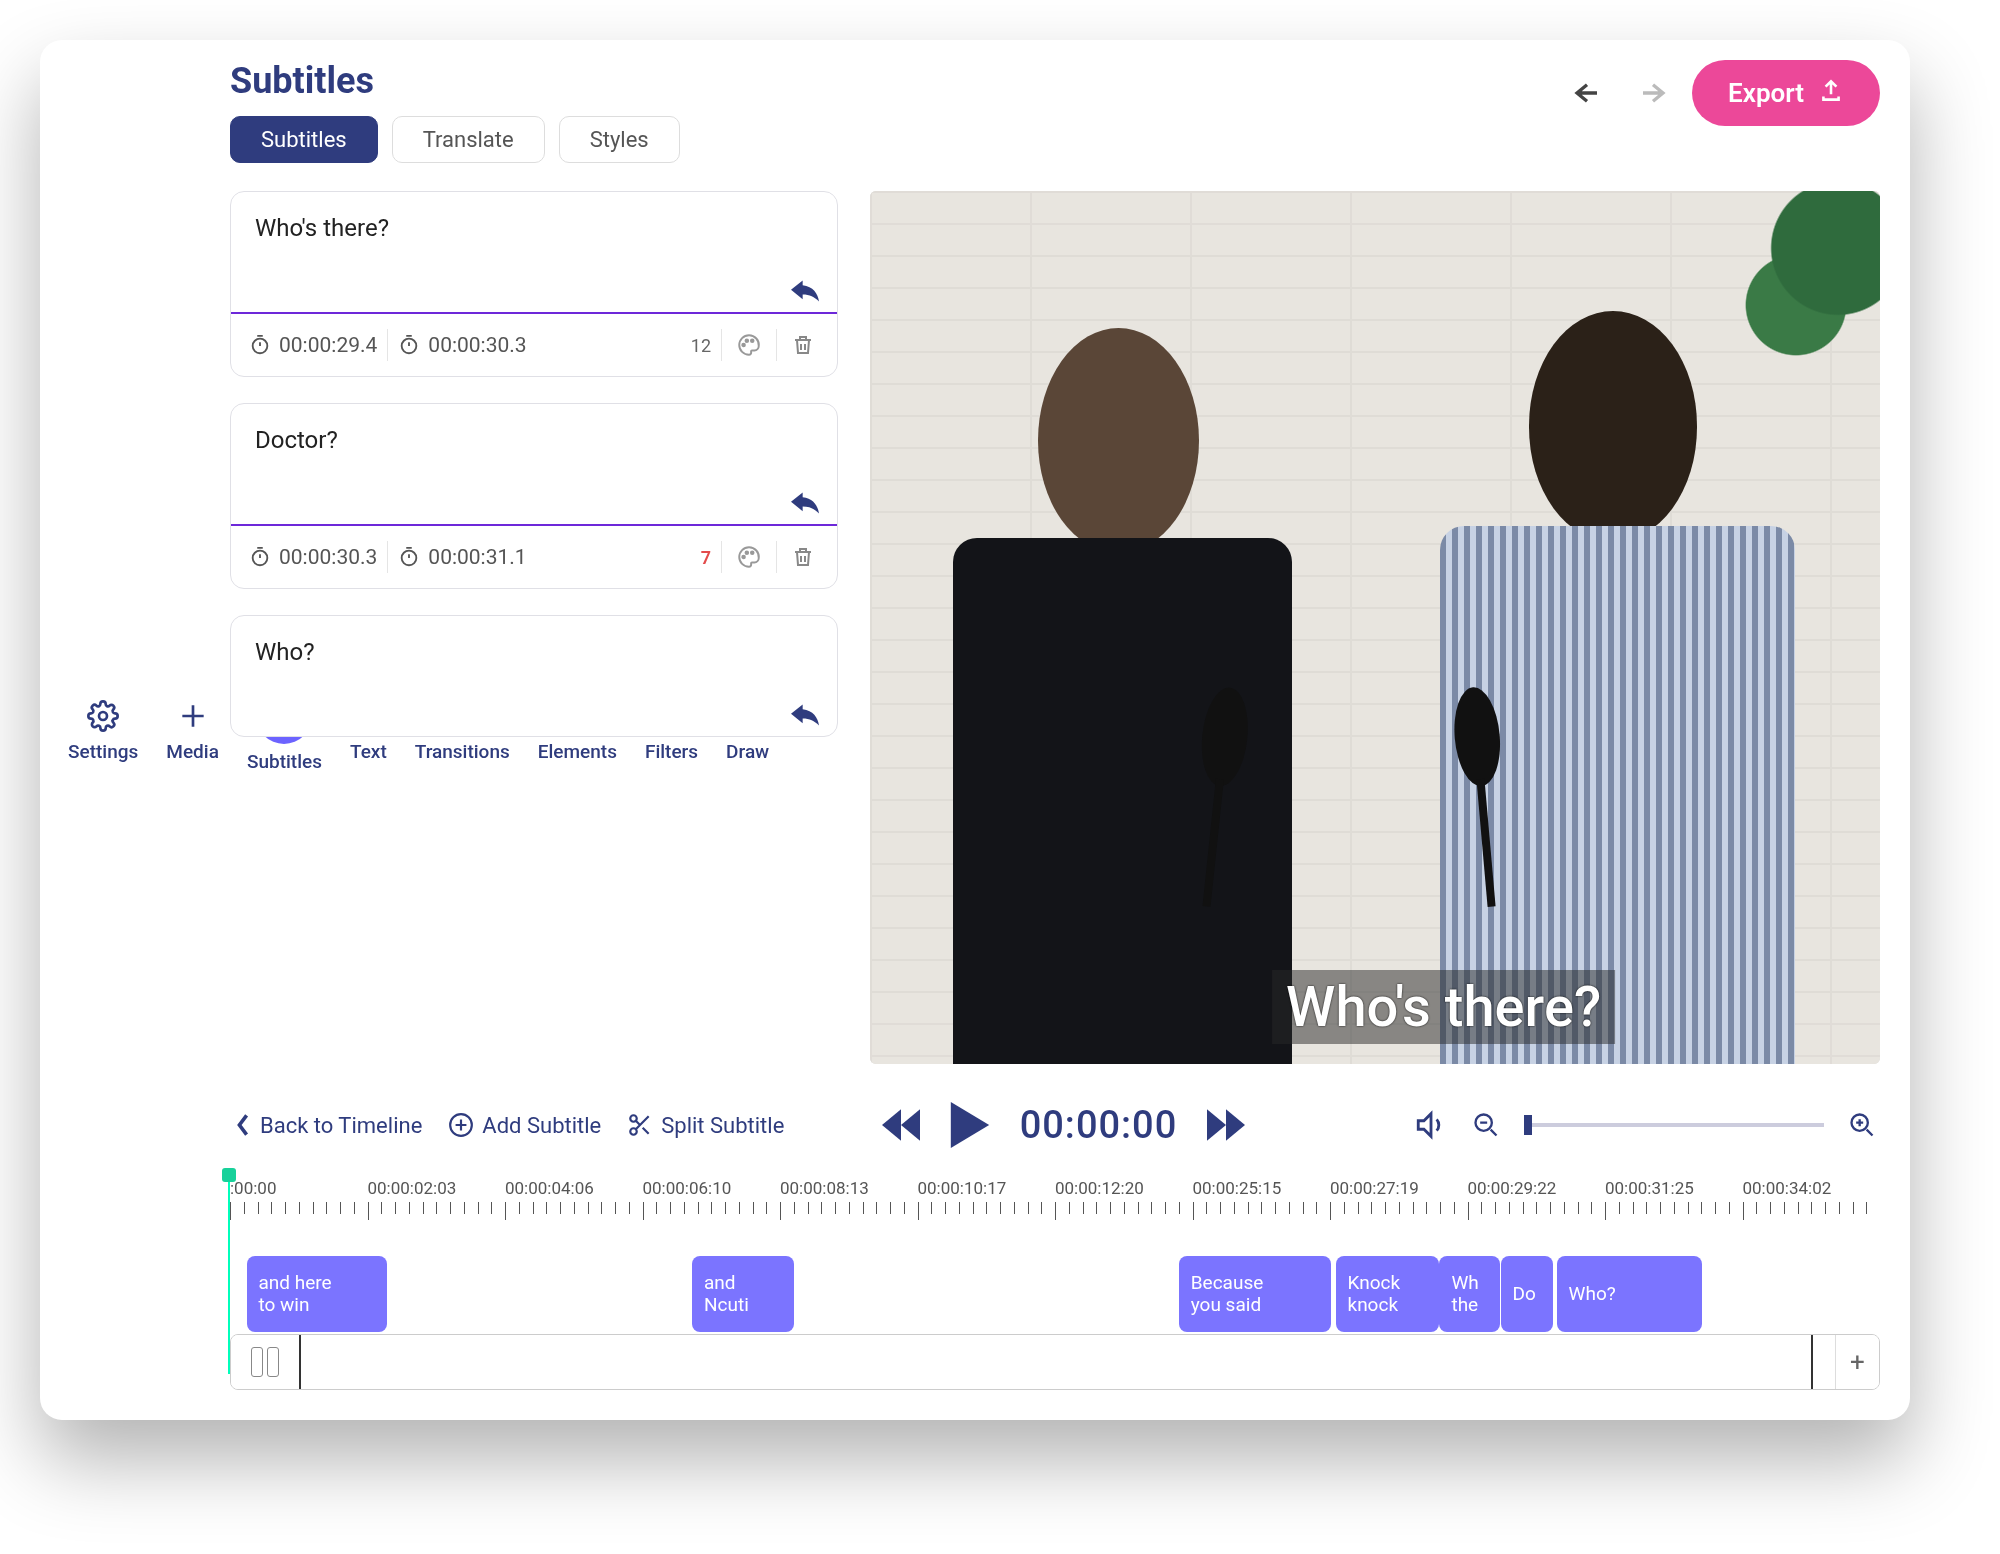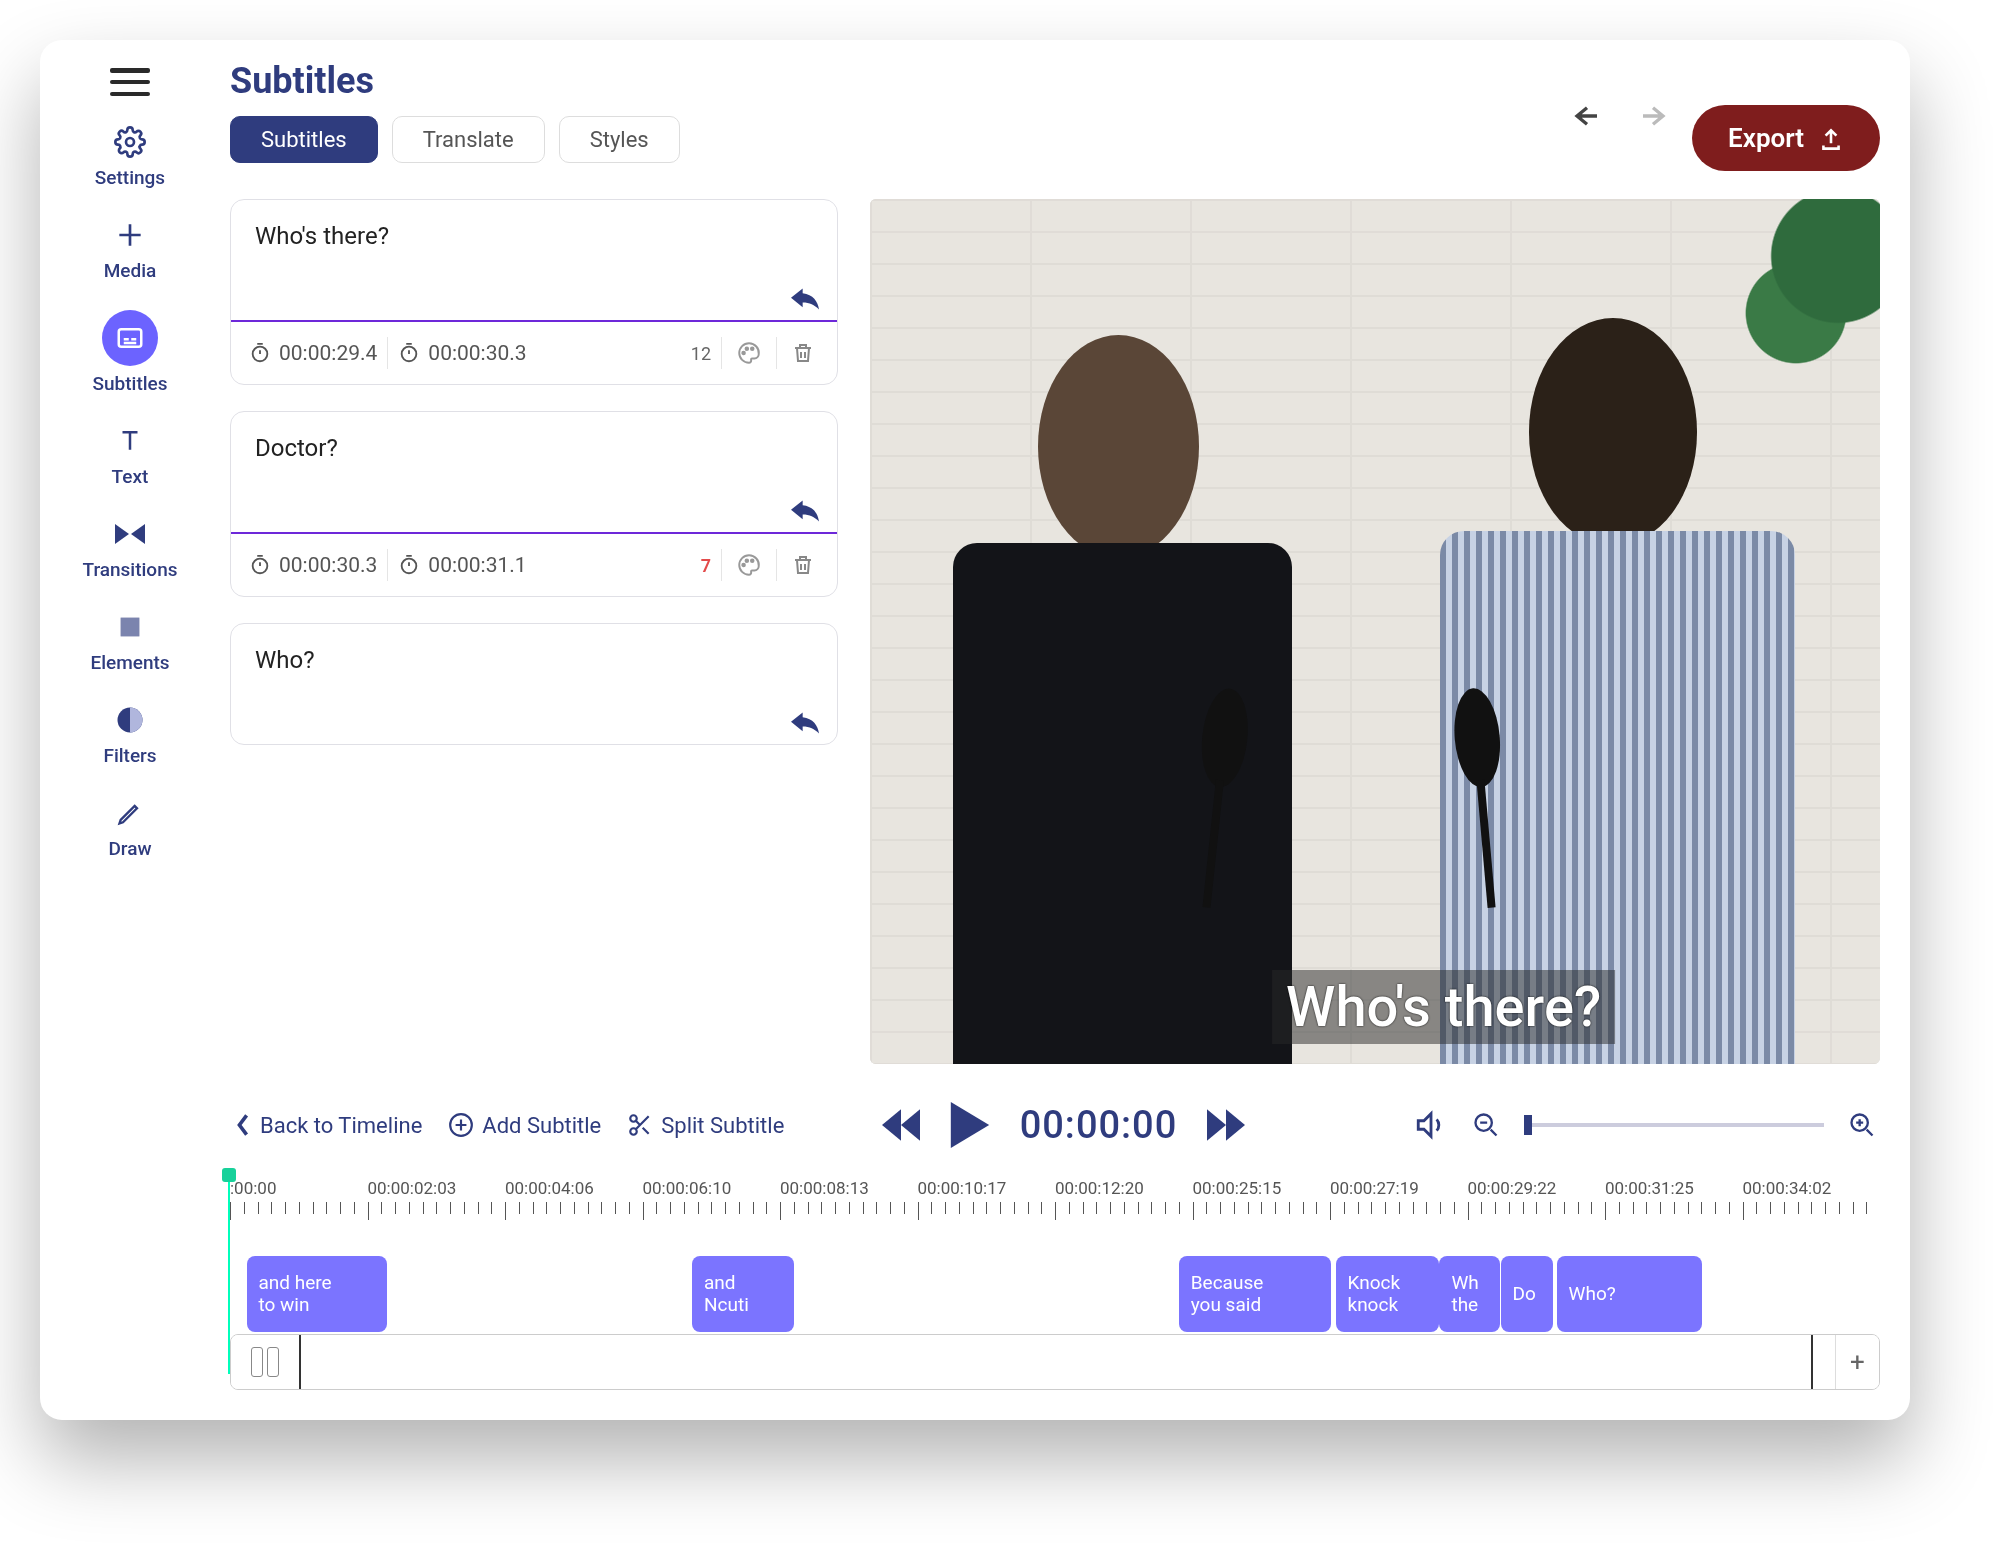--- a/index.html
+++ b/index.html
@@ -1,40 +1,40 @@
 <!DOCTYPE html>
 <html><head>
 <meta charset="utf-8">
 <style>
 * { box-sizing: border-box; margin: 0; padding: 0; font-family: -apple-system, BlinkMacSystemFont, "Segoe UI", Roboto, Arial, sans-serif; }
 body { background: transparent; width: 2000px; height: 1554px; position: relative; padding: 40px; }
 .app-wrap { width: 1870px; height: 1380px; background: #fff; border-radius: 22px; position: relative; box-shadow: 0 40px 80px rgba(0,0,0,.3); display: flex; overflow: hidden; }
 
 
-.sidebar { width: 180px; flex: none; padding: 28px 0; display: flex; flex-direction: column; align-items: center; gap: 28px; }
+.sidebar { width: 180px; flex: none; padding: 28px 0; display: flex; flex-direction: row; align-items: center; gap: 28px; }
 .hamburger { width: 40px; height: 28px; display: flex; flex-direction: column; justify-content: space-between; cursor: pointer; }
 .hamburger div { background: #2a2a2a; height: 4.5px; border-radius: 2px; }
 .side-item { display: flex; flex-direction: column; align-items: center; gap: 6px; cursor: pointer; color: #2F3C7E; }
 .side-item .icon { width: 36px; height: 36px; display: flex; align-items: center; justify-content: center; }
 .side-item.active .icon-wrap { background: #6C63FF; border-radius: 50%; width: 56px; height: 56px; display: flex; align-items: center; justify-content: center; }
 .side-item.active .icon svg { stroke: #fff; }
 .side-label { font-size: 19px; font-weight: 500; color: #2F3C7E; }
 
 
 .main { flex: 1; display: flex; flex-direction: column; padding: 20px 30px 30px 10px; overflow: hidden; }
 .top-row { display: flex; justify-content: space-between; align-items: flex-start; }
 .left-panel-head { }
 .panel-title { font-size: 36px; font-weight: 700; color: #2F3C7E; margin-bottom: 14px; }
 .subtabs { display: flex; gap: 14px; }
 .subtab { padding: 10px 30px; border: 1px solid #ddd; border-radius: 10px; font-size: 22px; color: #555; background: #fff; cursor: pointer; }
 .subtab.active { background: #2F3C7E; color: #fff; border-color: #2F3C7E; }
 .top-actions { display: flex; align-items: center; gap: 24px; }
 .undo-redo { display: flex; gap: 16px; color: #555; }
 .undo-redo svg { cursor: pointer; }
-.export-btn { background: #7f1d1d; color: #fff; border: none; padding: 18px 36px; border-radius: 999px; font-size: 26px; font-weight: 600; display: flex; align-items: flex-end; gap: 14px; cursor: pointer; margin-top: 45px; }
+.export-btn { background: #ec4899; color: #fff; border: none; padding: 18px 36px; border-radius: 999px; font-size: 26px; font-weight: 600; display: flex; align-items: flex-start; gap: 14px; cursor: pointer; }
 
 .mid-row { display: flex; gap: 30px; flex: 1; margin-top: 28px; overflow: hidden; }
 
 
 .cards { width: 610px; flex: none; display: flex; flex-direction: column; gap: 26px; overflow-y: auto; padding-right: 2px; }
 .card { border: 1px solid #e0e0e6; border-radius: 14px; background: #fff; }
 .card-text { padding: 22px 24px 40px; font-size: 24px; color: #222; position: relative; min-height: 120px; }
 .card-reply { position: absolute; right: 18px; bottom: 10px; color: #2F3C7E; cursor: pointer; }
 .card-foot { display: flex; align-items: center; border-top: 2px solid #6d28d9; padding: 14px 18px; gap: 10px; }
 .time-chip { display: flex; align-items: center; gap: 8px; color: #555; font-size: 21px; }

